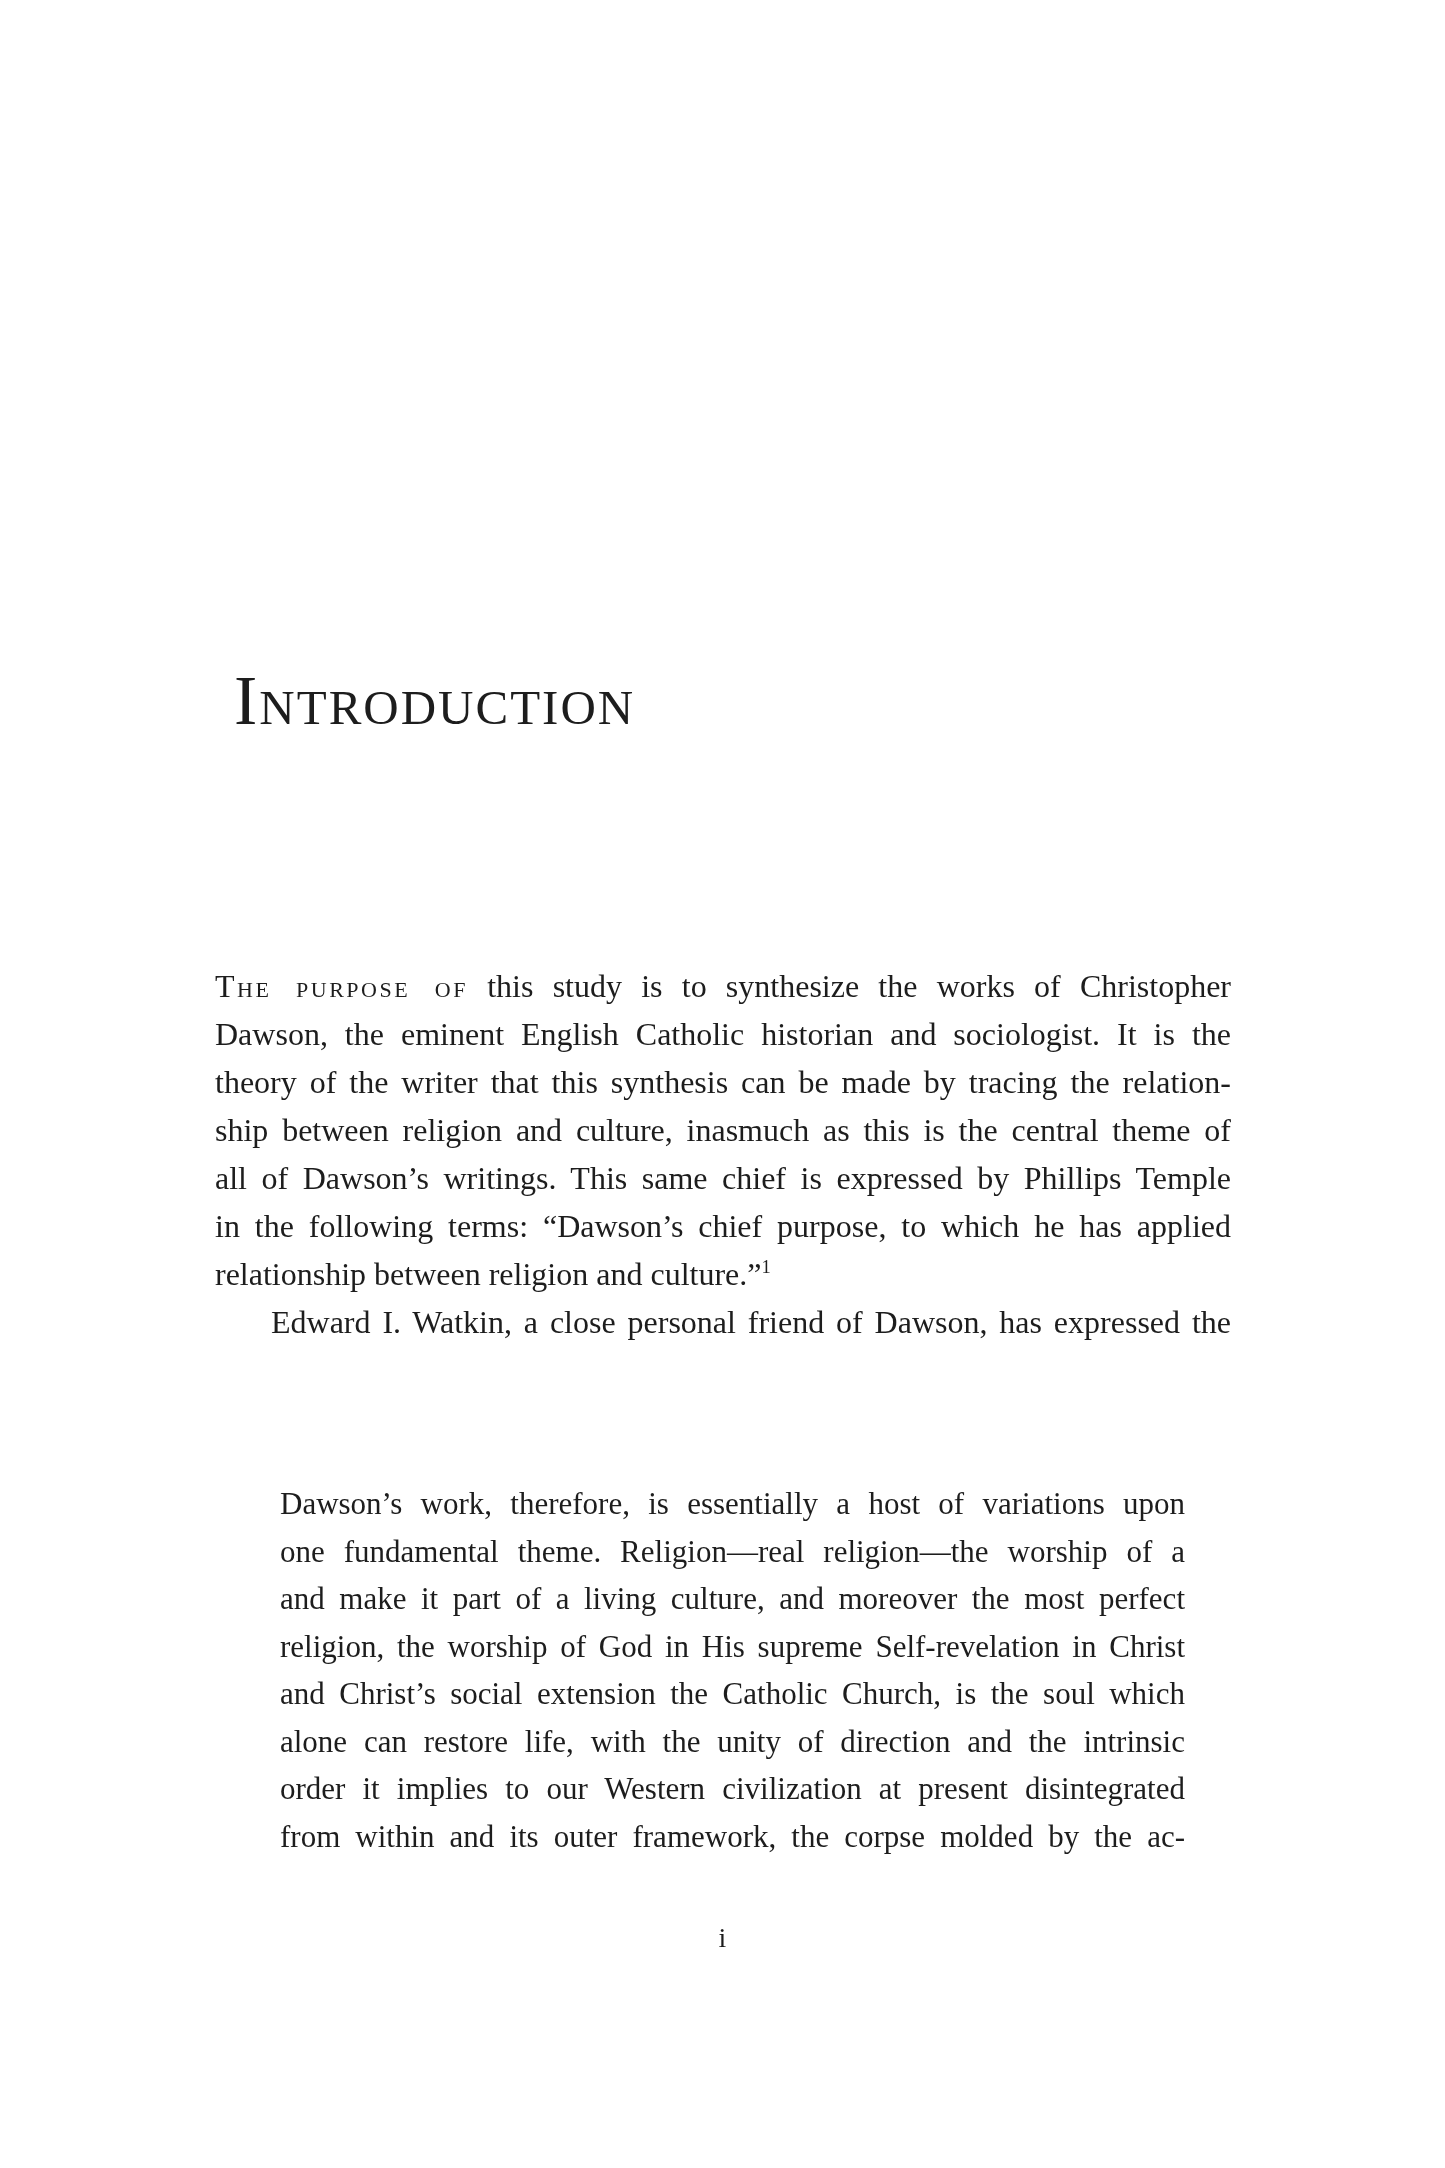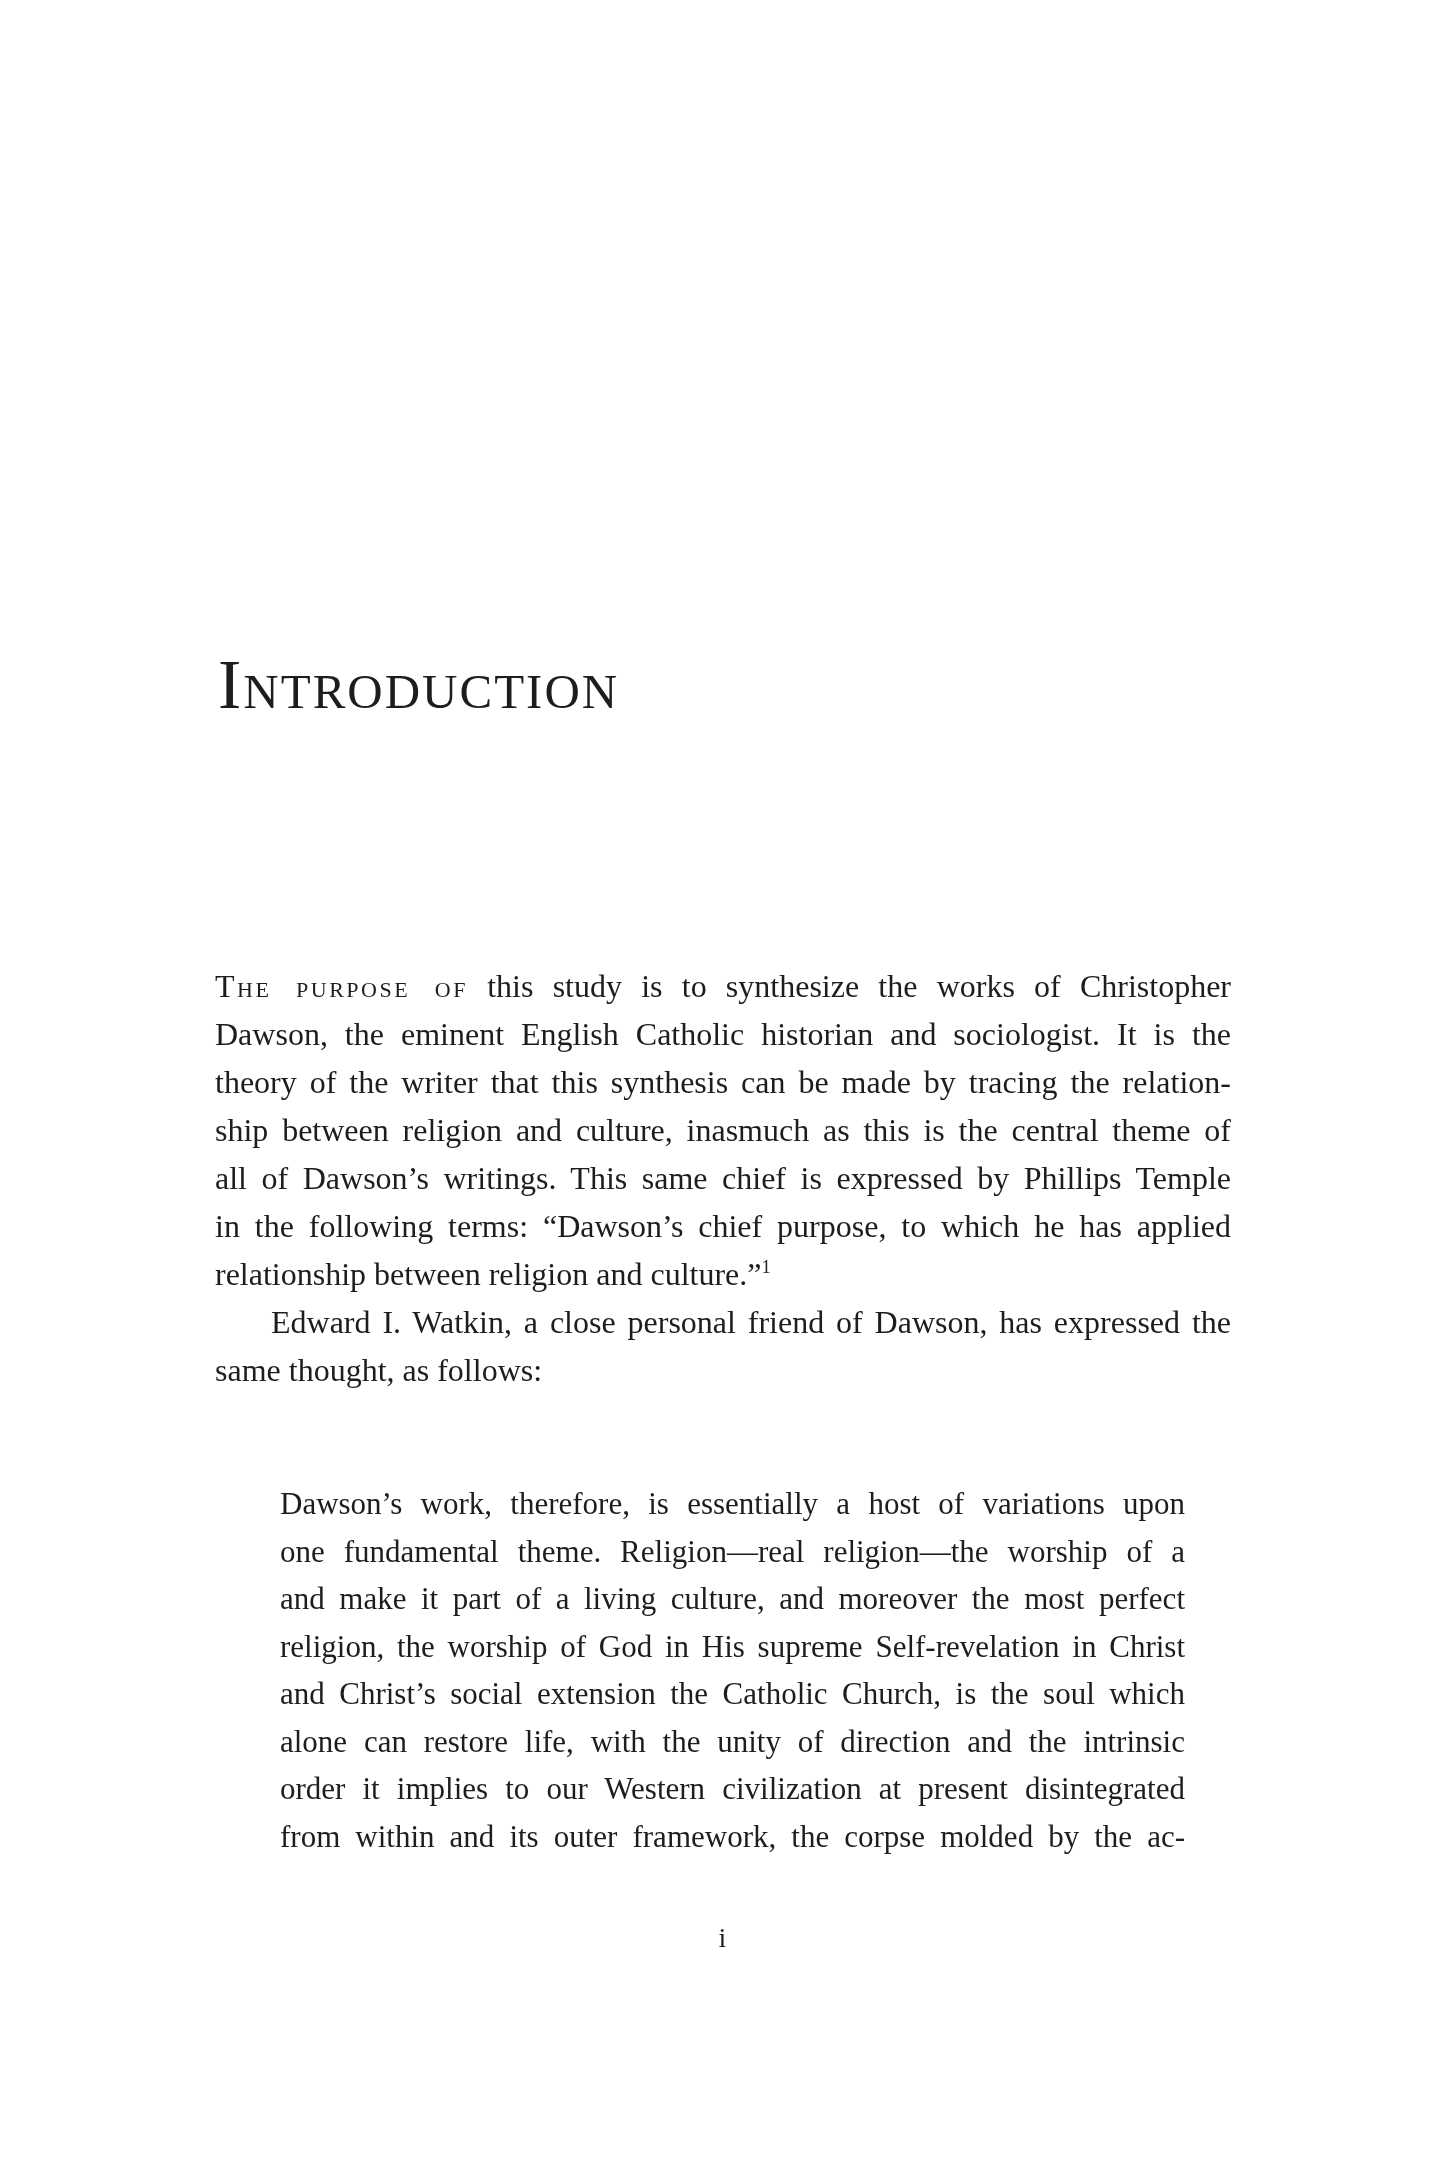--- a/index.html
+++ b/index.html
@@ -9,21 +9,21 @@
     height: 2168px;
     background: #ffffff;
     font-family: "Liberation Serif", "DejaVu Serif", serif;
     color: #1d1d1d;
     overflow: hidden;
   }
   .chapter-title {
     position: absolute;
     left: 218px;
     top: 650px;
-    margin: 0;
+    margin: 16px;
     font-size: 70px;
     font-weight: 400;
     font-variant: small-caps;
     letter-spacing: 2px;
     line-height: 1;
     white-space: nowrap;
   }
   .body-block {
     position: absolute;
     left: 215px;
@@ -81,21 +81,20 @@
 
   <div class="body-block">
     <div class="bodyline"><span class="lead-smallcaps">The purpose of</span><span> this study is to synthesize the works of Christopher</span></div>
     <div class="bodyline">Dawson, the eminent English Catholic historian and sociologist. It is the</div>
     <div class="bodyline">theory of the writer that this synthesis can be made by tracing the relation-</div>
     <div class="bodyline">ship between religion and culture, inasmuch as this is the central theme of</div>
     <div class="bodyline">all of Dawson’s writings. This same chief is expressed by Phillips Temple</div>
     <div class="bodyline">in the following terms: “Dawson’s chief purpose, to which he has applied</div>
     <div class="bodyline lastline"><span>relationship between religion and culture.”</span><sup class="footnote-ref">1</sup></div>
     <div class="bodyline indented">Edward I. Watkin, a close personal friend of Dawson, has expressed the</div>
-    <div class="bodyline lastline">same thought, as follows:</div>
   </div>
 
   <div class="quote-block">
     <div class="quoteline">Dawson’s work, therefore, is essentially a host of variations upon</div>
     <div class="quoteline">one fundamental theme. Religion—real religion—the worship of a</div>
     <div class="quoteline">and make it part of a living culture, and moreover the most perfect</div>
     <div class="quoteline">religion, the worship of God in His supreme Self-revelation in Christ</div>
     <div class="quoteline">and Christ’s social extension the Catholic Church, is the soul which</div>
     <div class="quoteline">alone can restore life, with the unity of direction and the intrinsic</div>
     <div class="quoteline">order it implies to our Western civilization at present disintegrated</div>

